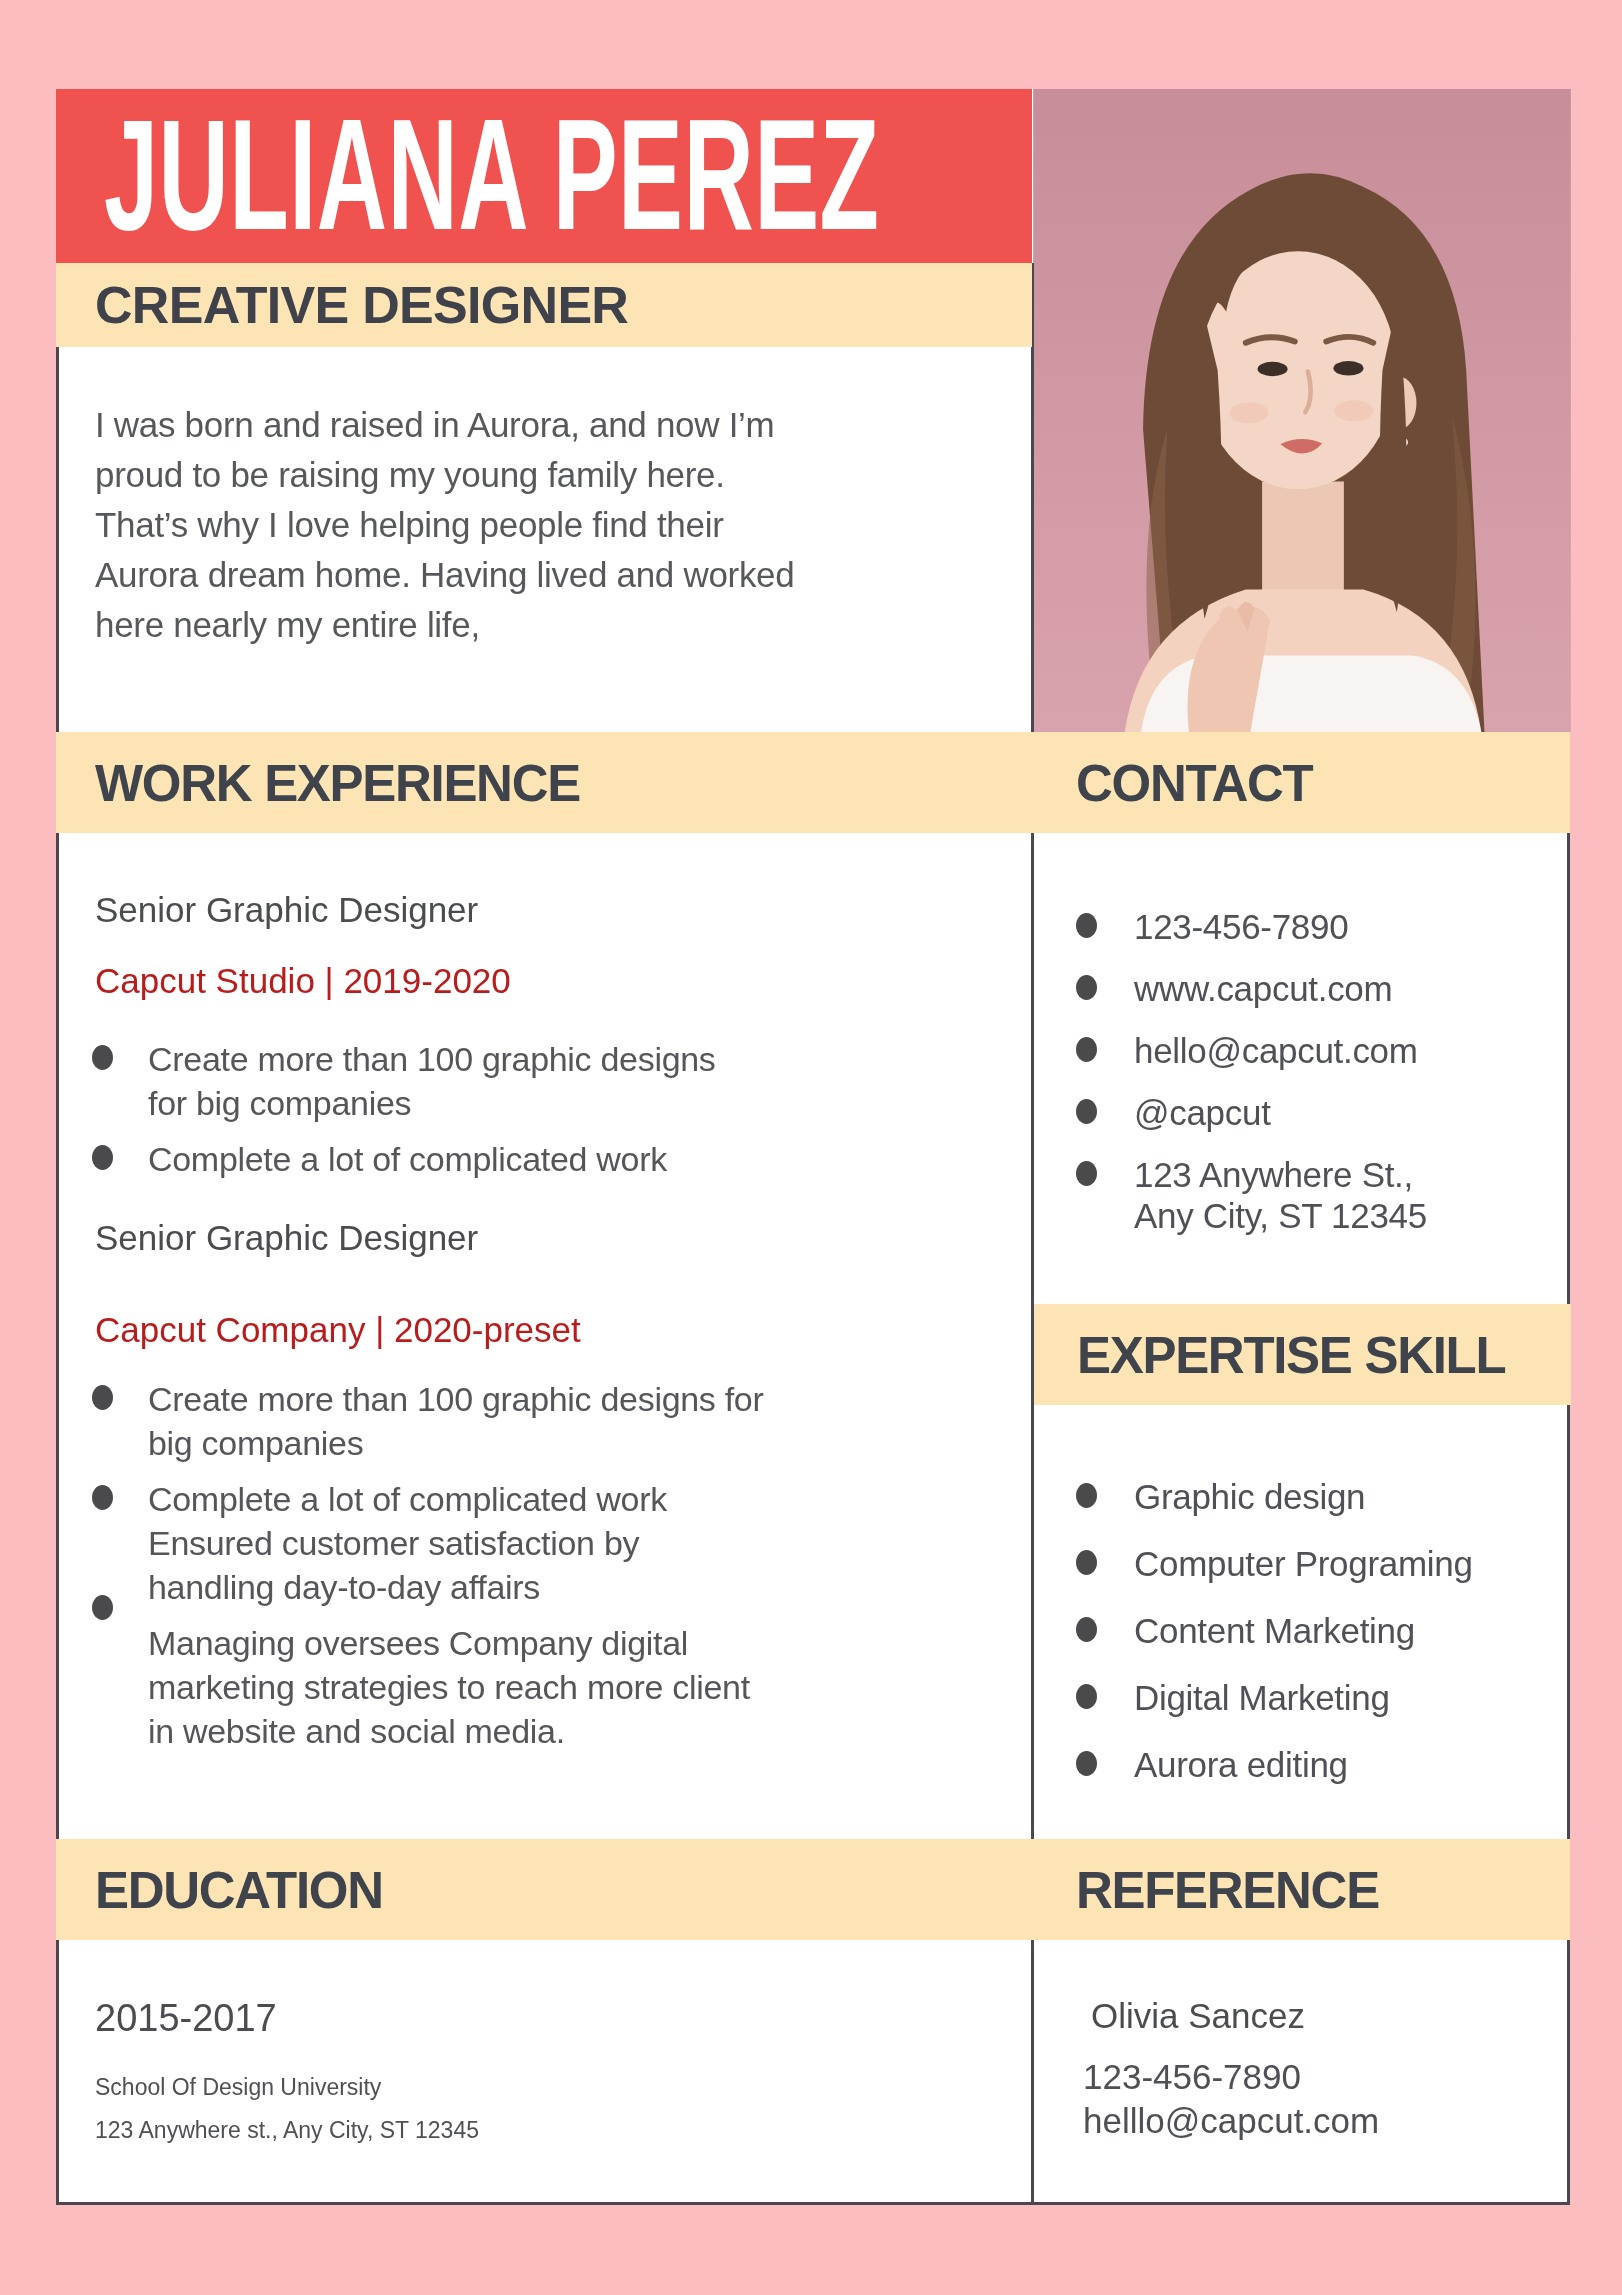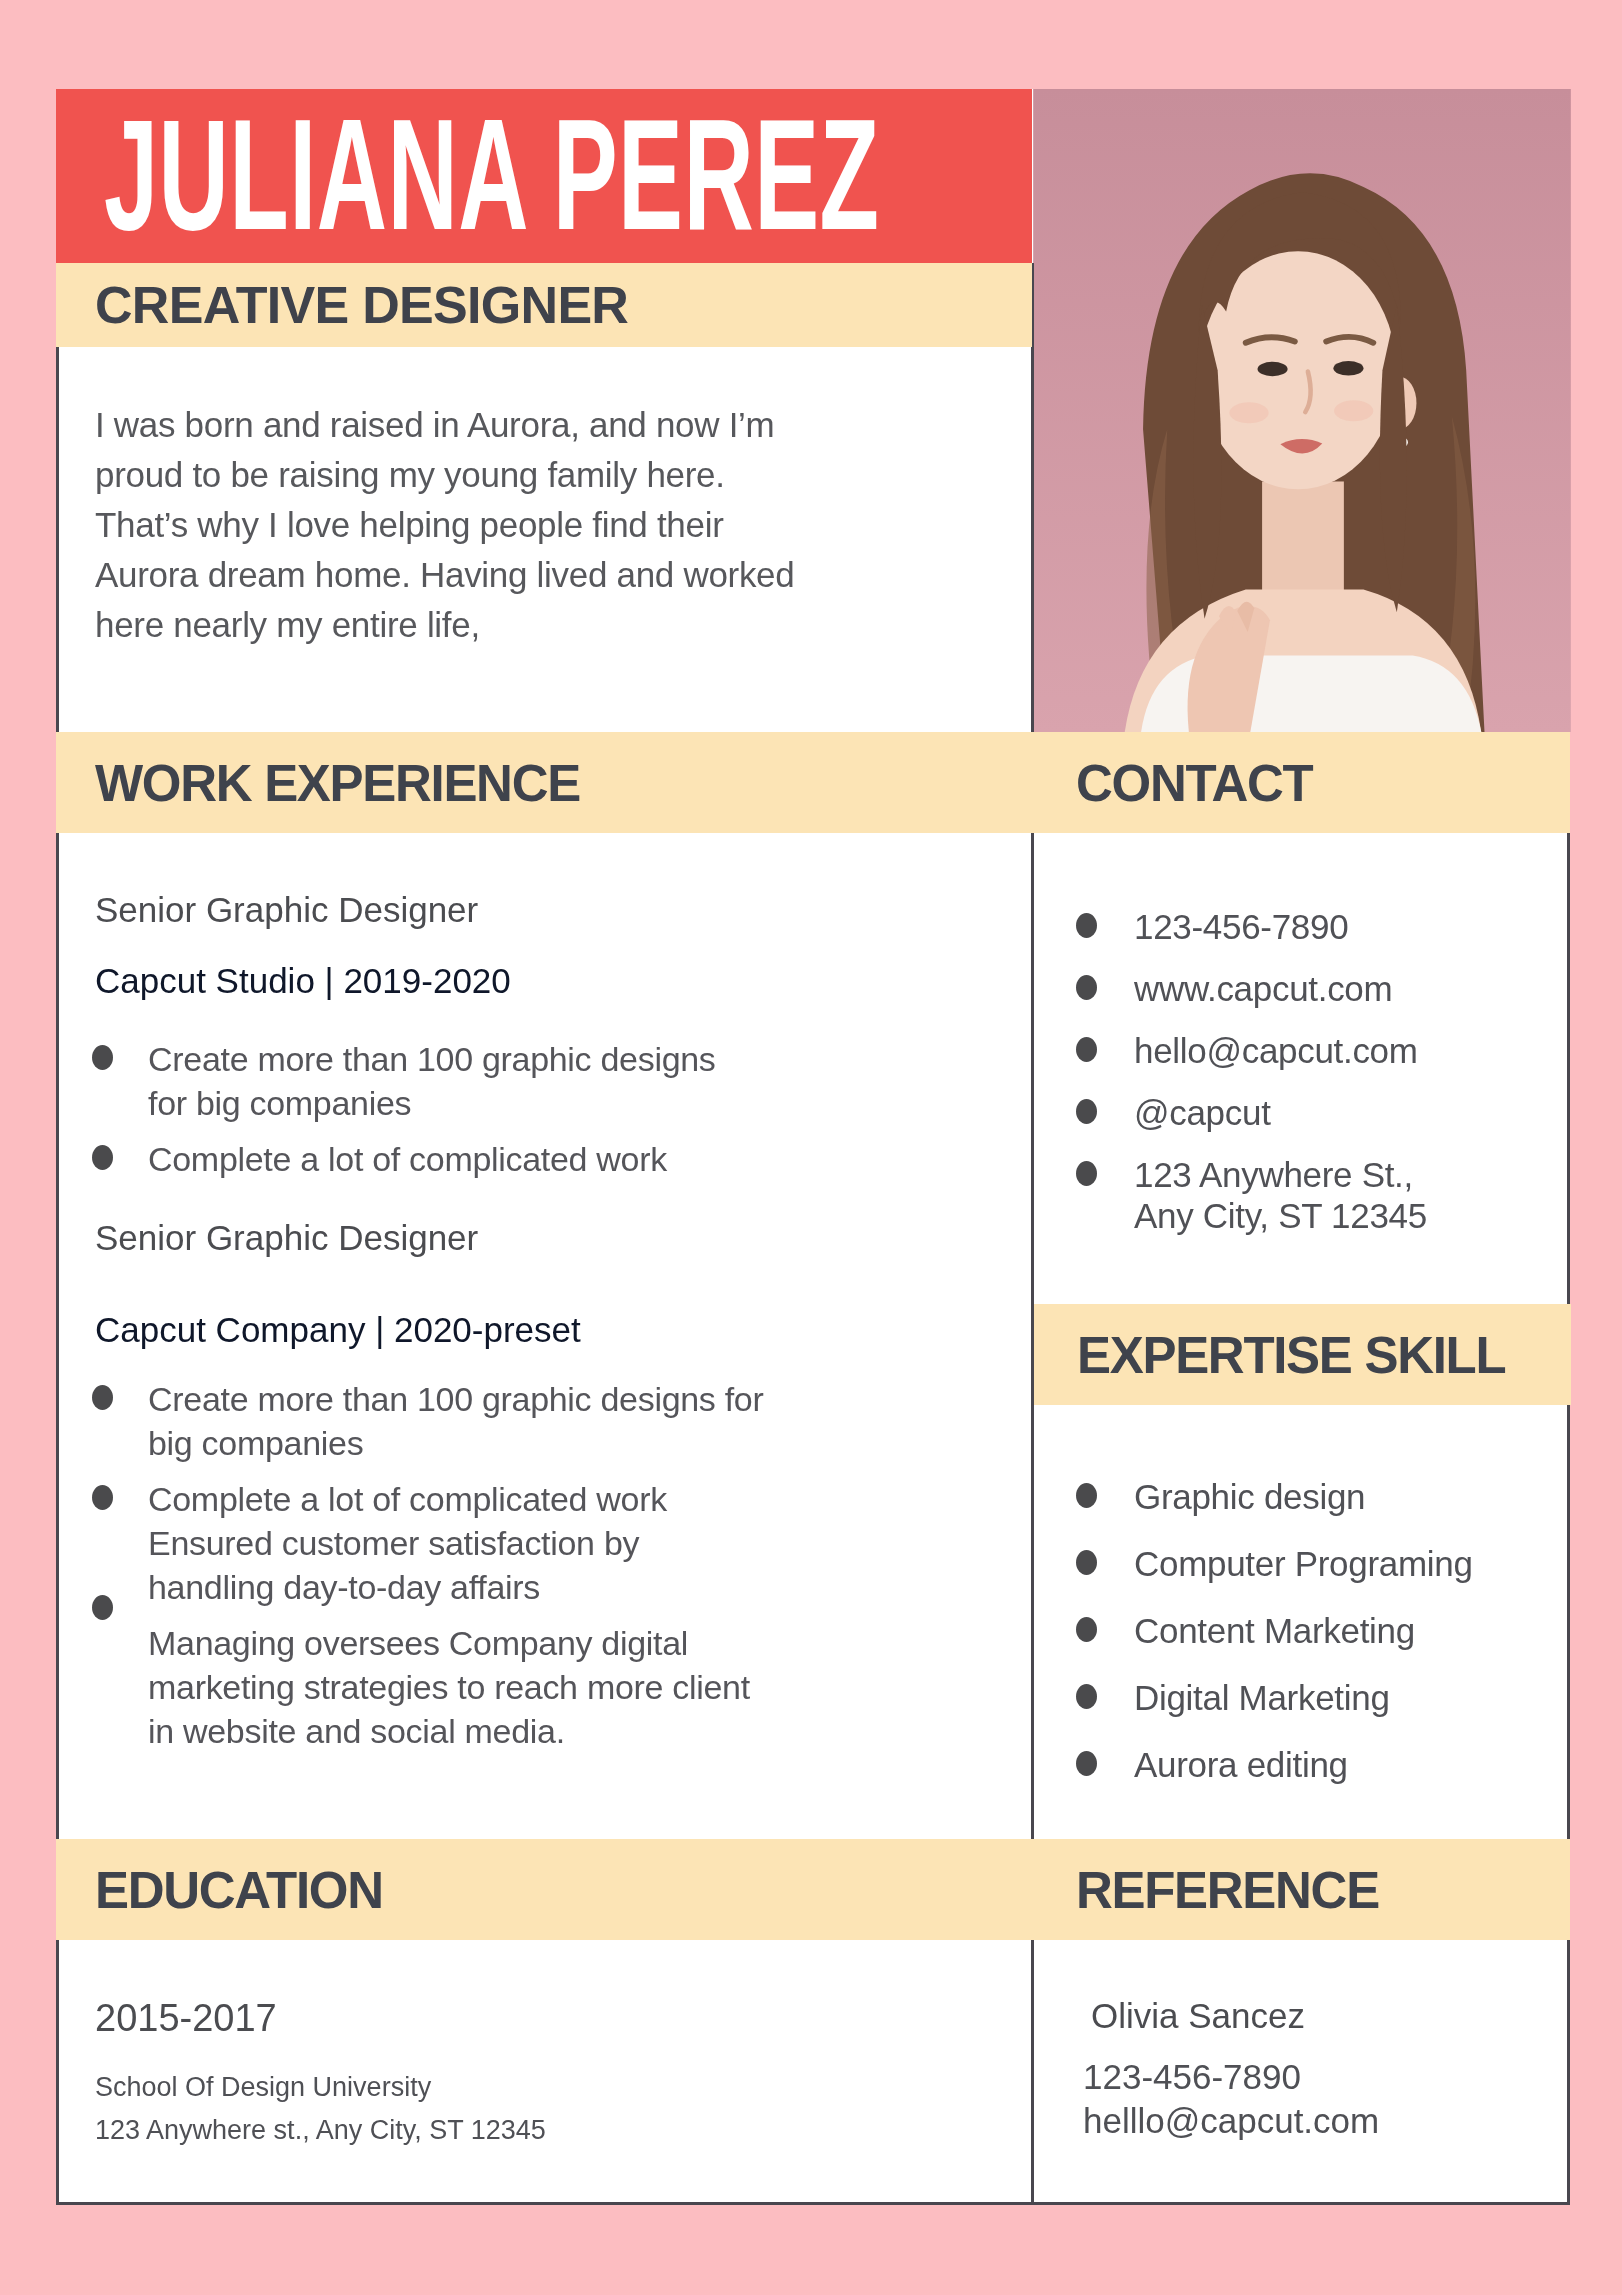--- a/index.html
+++ b/index.html
@@ -35,36 +35,36 @@
   .band-c .h { left:43px; }
   .subtitle { position:absolute; top:50%; left:39px; transform:translateY(-50%); font-size:52px; font-weight:bold;
               color:#3f424b; letter-spacing:-0.7px; white-space:nowrap; }
 
   
   .txt { position:absolute; color:#55565b; }
   .pre { white-space:pre-line; }
   .bio { left:95px; top:400px; width:870px; font-size:35px; line-height:50px; color:#57585c; letter-spacing:-0.3px; }
 
   .job-title { font-size:35px; color:#4b4c50; }
-  .job-co    { font-size:35px; color:#0f172a; }
+  .job-co    { font-size:35px; color:#b91c1c; }
 
   .rows { position:absolute; display:flex; flex-direction:column; }
   .brow { display:flex; margin-bottom:11.8px; }
   .dot  { flex:none; width:21px; height:25px; border-radius:50%; background:#4a4a4c; margin:7.9px 35px 0 0; }
   .dot-raised { margin-top:-26px; }
   .btxt { font-size:34px; line-height:44px; color:#55555a; letter-spacing:-0.3px; }
 
   .crow { display:flex; margin-bottom:21px; }
   .crow .dot { margin:6.5px 37px 0 0; }
   .ctxt { font-size:35px; line-height:41px; color:#505156; letter-spacing:-0.3px; }
   .srow { display:flex; margin-bottom:26px; }
   .srow .dot { margin:6.5px 37px 0 0; }
 
   .edu-period { left:95px; top:1997px; font-size:38px; color:#4b4c50; }
-  .edu-school { left:95px; top:2066px; font-size:27px; line-height:43px; color:#4f5055; }
+  .edu-school { left:95px; top:2066px; font-size:23px; line-height:43px; color:#4f5055; }
   .ref-name   { left:1083px; top:1996px; font-size:35px; color:#4b4c50;margin-left:8px; }
   .ref-contact{ left:1083px; top:2055px; font-size:35px; line-height:44px; color:#4f5055; }
 
   .photo { position:absolute; left:1033px; top:89px; width:538px; height:643px; }
 </style>
 </head>
 <body>
 
 <div class="page">
 

